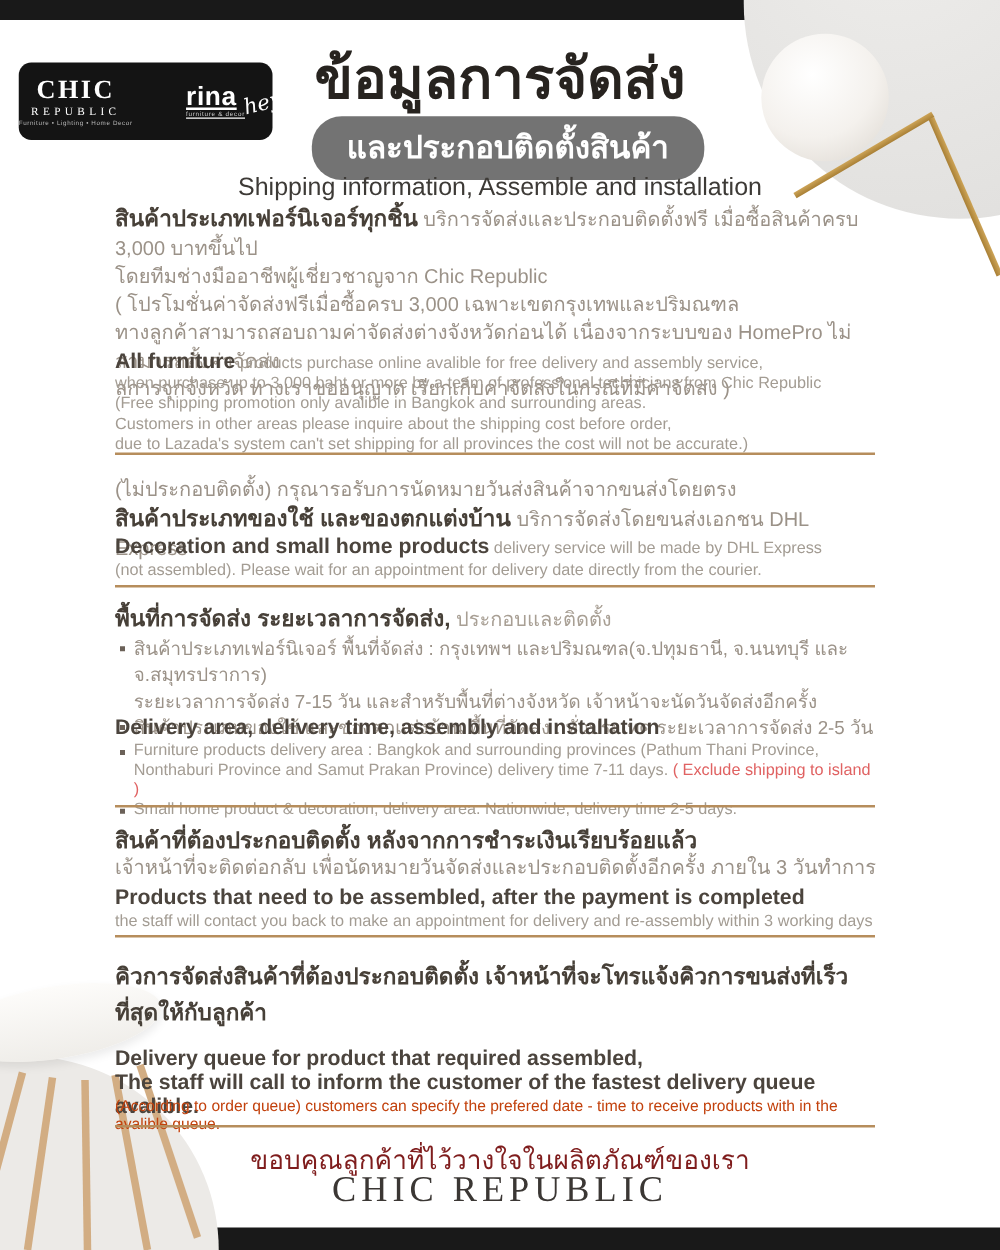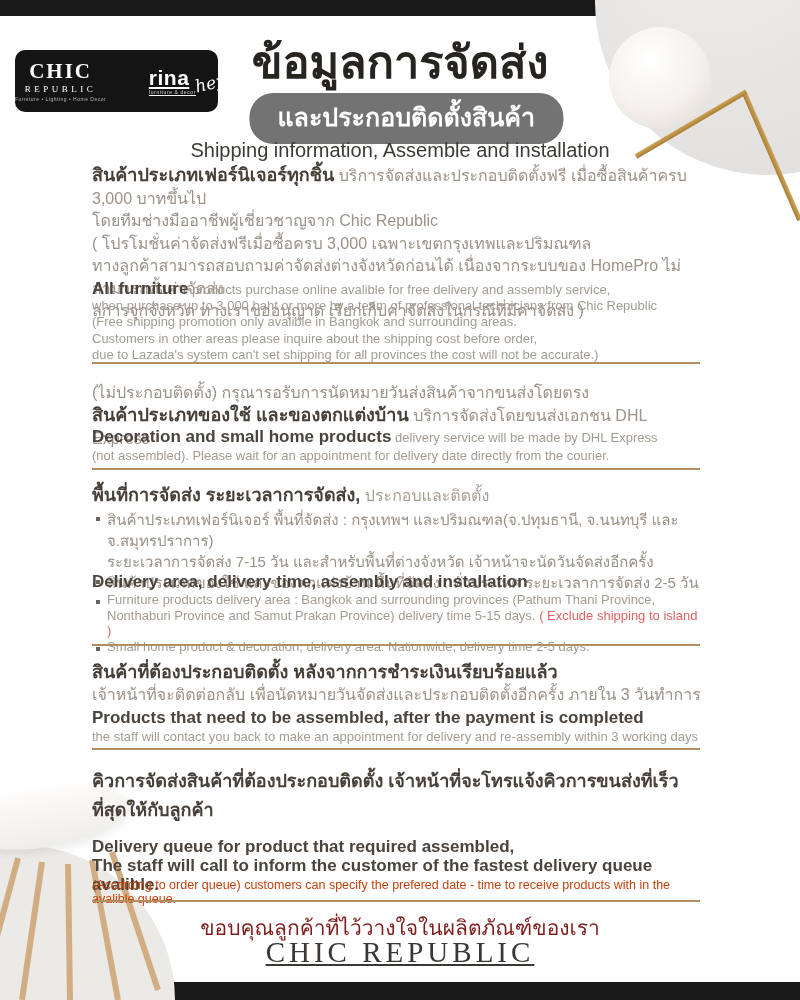--- a/index.html
+++ b/index.html
@@ -58,21 +58,21 @@
   .divider  { position:absolute; left:92px; width:608px; height:2px; background:#b68d5c; z-index:10; }
   .bullet   { display:flex; }
   .bullet .dot { flex:0 0 auto; width:4px; height:4px; background:#6b6158; margin:8px 7px 0 4px; }
   .th-b     { font-size:15px; color:#9b9288; line-height:21px; }
   .en-b     { font-size:13px; color:#a39c93; line-height:15.5px; }
   .note-red { color:#e06262; }
   .thanks   { position:absolute; left:92px; top:911px; width:616px; text-align:center; z-index:10;
               font-size:21px; color:#7f1d1d; }
   .brand-ft { position:absolute; left:92px; top:936px; width:616px; text-align:center; z-index:10;
               font-family:"Liberation Serif","DejaVu Serif",serif; font-size:29px; letter-spacing:4px;
-              color:#3b3734;text-decoration:underline; }
+              color:#3b3734; }
 </style>
 </head>
 <body>
 
 <div class="page">
 
   <div class="topbar"></div>
   <div class="botbar"></div>
   <div class="tr-circle"></div>
   <div class="rod rod-a"></div>
@@ -147,21 +147,21 @@
       <span class="dot"></span>
       <span class="th-b">สินค้าประเภทของใช้ และของตกแต่งบ้าน พื้นที่จัดส่ง : ทั่วประเทศ ระยะเวลาการจัดส่ง 2-5 วัน</span>
     </div>
   </div>
   <div class="blk en-head" style="top:573px">Delivery area, delivery time, assembly and installation</div>
   <div class="blk" style="top:592px">
     <div class="bullet">
       <span class="dot"></span>
       <span class="en-b">
         <span>Furniture products delivery area : Bangkok and surrounding provinces (Pathum Thani Province,</span><br>
-        <span>Nonthaburi Province and Samut Prakan Province) delivery time 5-15 days.</span>
+        <span>Nonthaburi Province and Samut Prakan Province) delivery time 7-11 days.</span>
         <span class="note-red">( Exclude shipping to island )</span>
       </span>
     </div>
     <div class="bullet">
       <span class="dot"></span>
       <span class="en-b">Small home product &amp; decoration, delivery area: Nationwide, delivery time 2-5 days.</span>
     </div>
   </div>
   <div class="divider" style="top:644px"></div>
 

